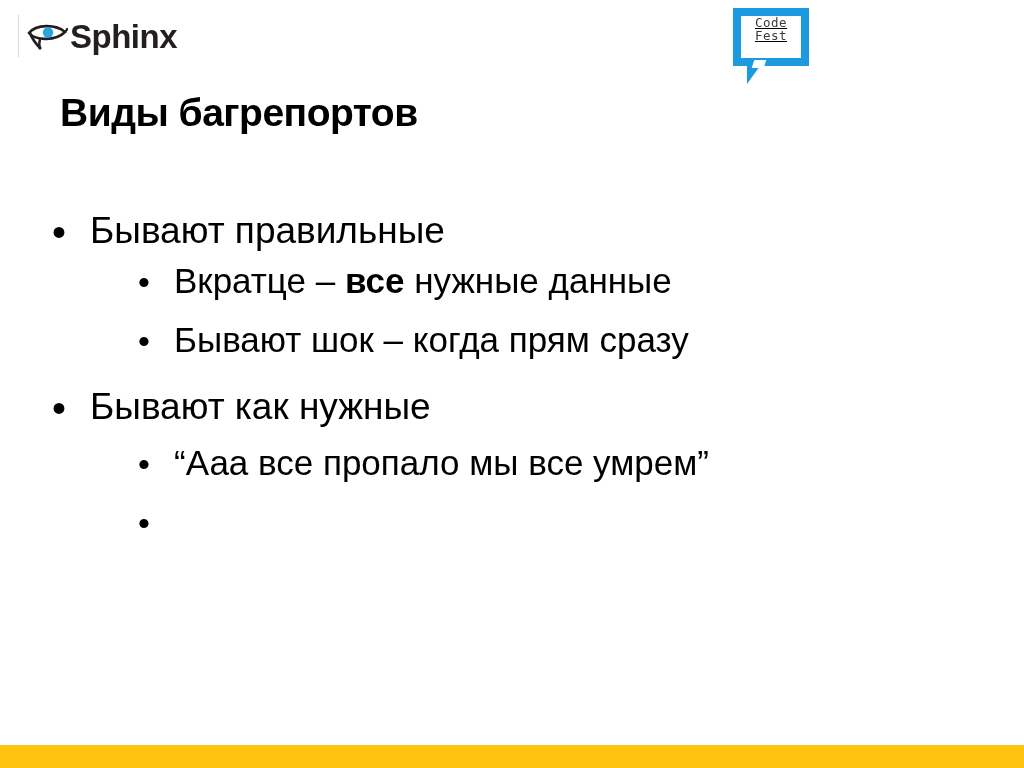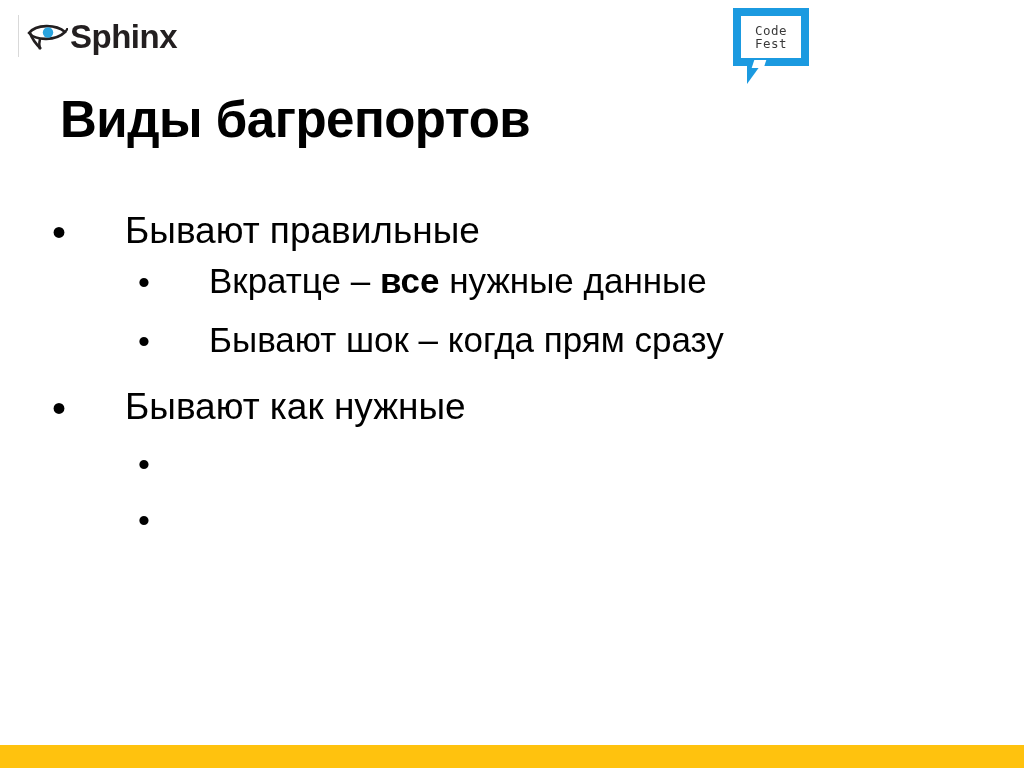--- a/index.html
+++ b/index.html
@@ -36,22 +36,23 @@
   .cf-bubble {
     position:relative;
     width:76px; height:58px;
     background:#1b9ae0;
     padding:8px;
   }
   .cf-inner {
     width:100%; height:100%;
     background:#ffffff;
     display:flex; flex-direction:column;
-    align-items:center; justify-content:center;
+    align-items:center; 
     line-height:1.05;
+    text-decoration:underline;
   }
   .cf-line {
     font-family:"DejaVu Sans Mono", monospace;
     font-size:12.5px; color:#3a3a3a;
     letter-spacing:0.5px;
   }
   .cf-tail {
     position:absolute; left:14px; top:58px;
     width:0; height:0;
     border-left:13px solid #1b9ae0;
@@ -60,39 +61,39 @@
   }
   .cf-tail-notch {
     position:absolute; left:20px; top:52px;
     width:12px; height:8px; background:#ffffff;
     transform:skewX(-18deg);
   }
 
   
   .slide-title {
     position:absolute; left:60px; top:92px;
-    font-size:51px; font-weight:bold; color:#000000;
+    font-size:39px; font-weight:bold; color:#000000;
     letter-spacing:-0.5px; line-height:1.1;
     white-space:nowrap;
   }
 
   
   .body {
     position:absolute; left:52px; top:210px;
     width:900px;
   }
   .bullet {
     display:flex; align-items:flex-start;
     color:#000000;
   }
   .bullet .marker {
     flex:0 0 auto; color:#000;
     line-height:1;
   }
-  .bullet .btext { line-height:1.16;margin-left:35px; }
+  .bullet .btext { line-height:1.16; }
 
   
   .lvl1 { margin-bottom:8px; }
   .lvl1 .marker {
     width:38px; font-size:40px; padding-top:2px;
   }
   .lvl1 .btext { font-size:37px; }
 
   
   .lvl2 { margin-left:86px; margin-bottom:18px; }
@@ -161,20 +162,21 @@
       <span class="btext">Бывают шок – когда прям сразу</span>
     </div>
 
     <div class="bullet lvl1 gap-small">
       <span class="marker">•</span>
       <span class="btext">Бывают как нужные</span>
     </div>
 
     <div class="bullet lvl2">
       <span class="marker">•</span>
+      <span class="btext">“Ааа все пропало мы все умрем”</span>
     </div>
 
     <div class="bullet lvl2" style="width:700px;">
       <span class="marker">•</span>
     </div>
 
   </div>
 
   <div class="footer-bar"></div>
 

